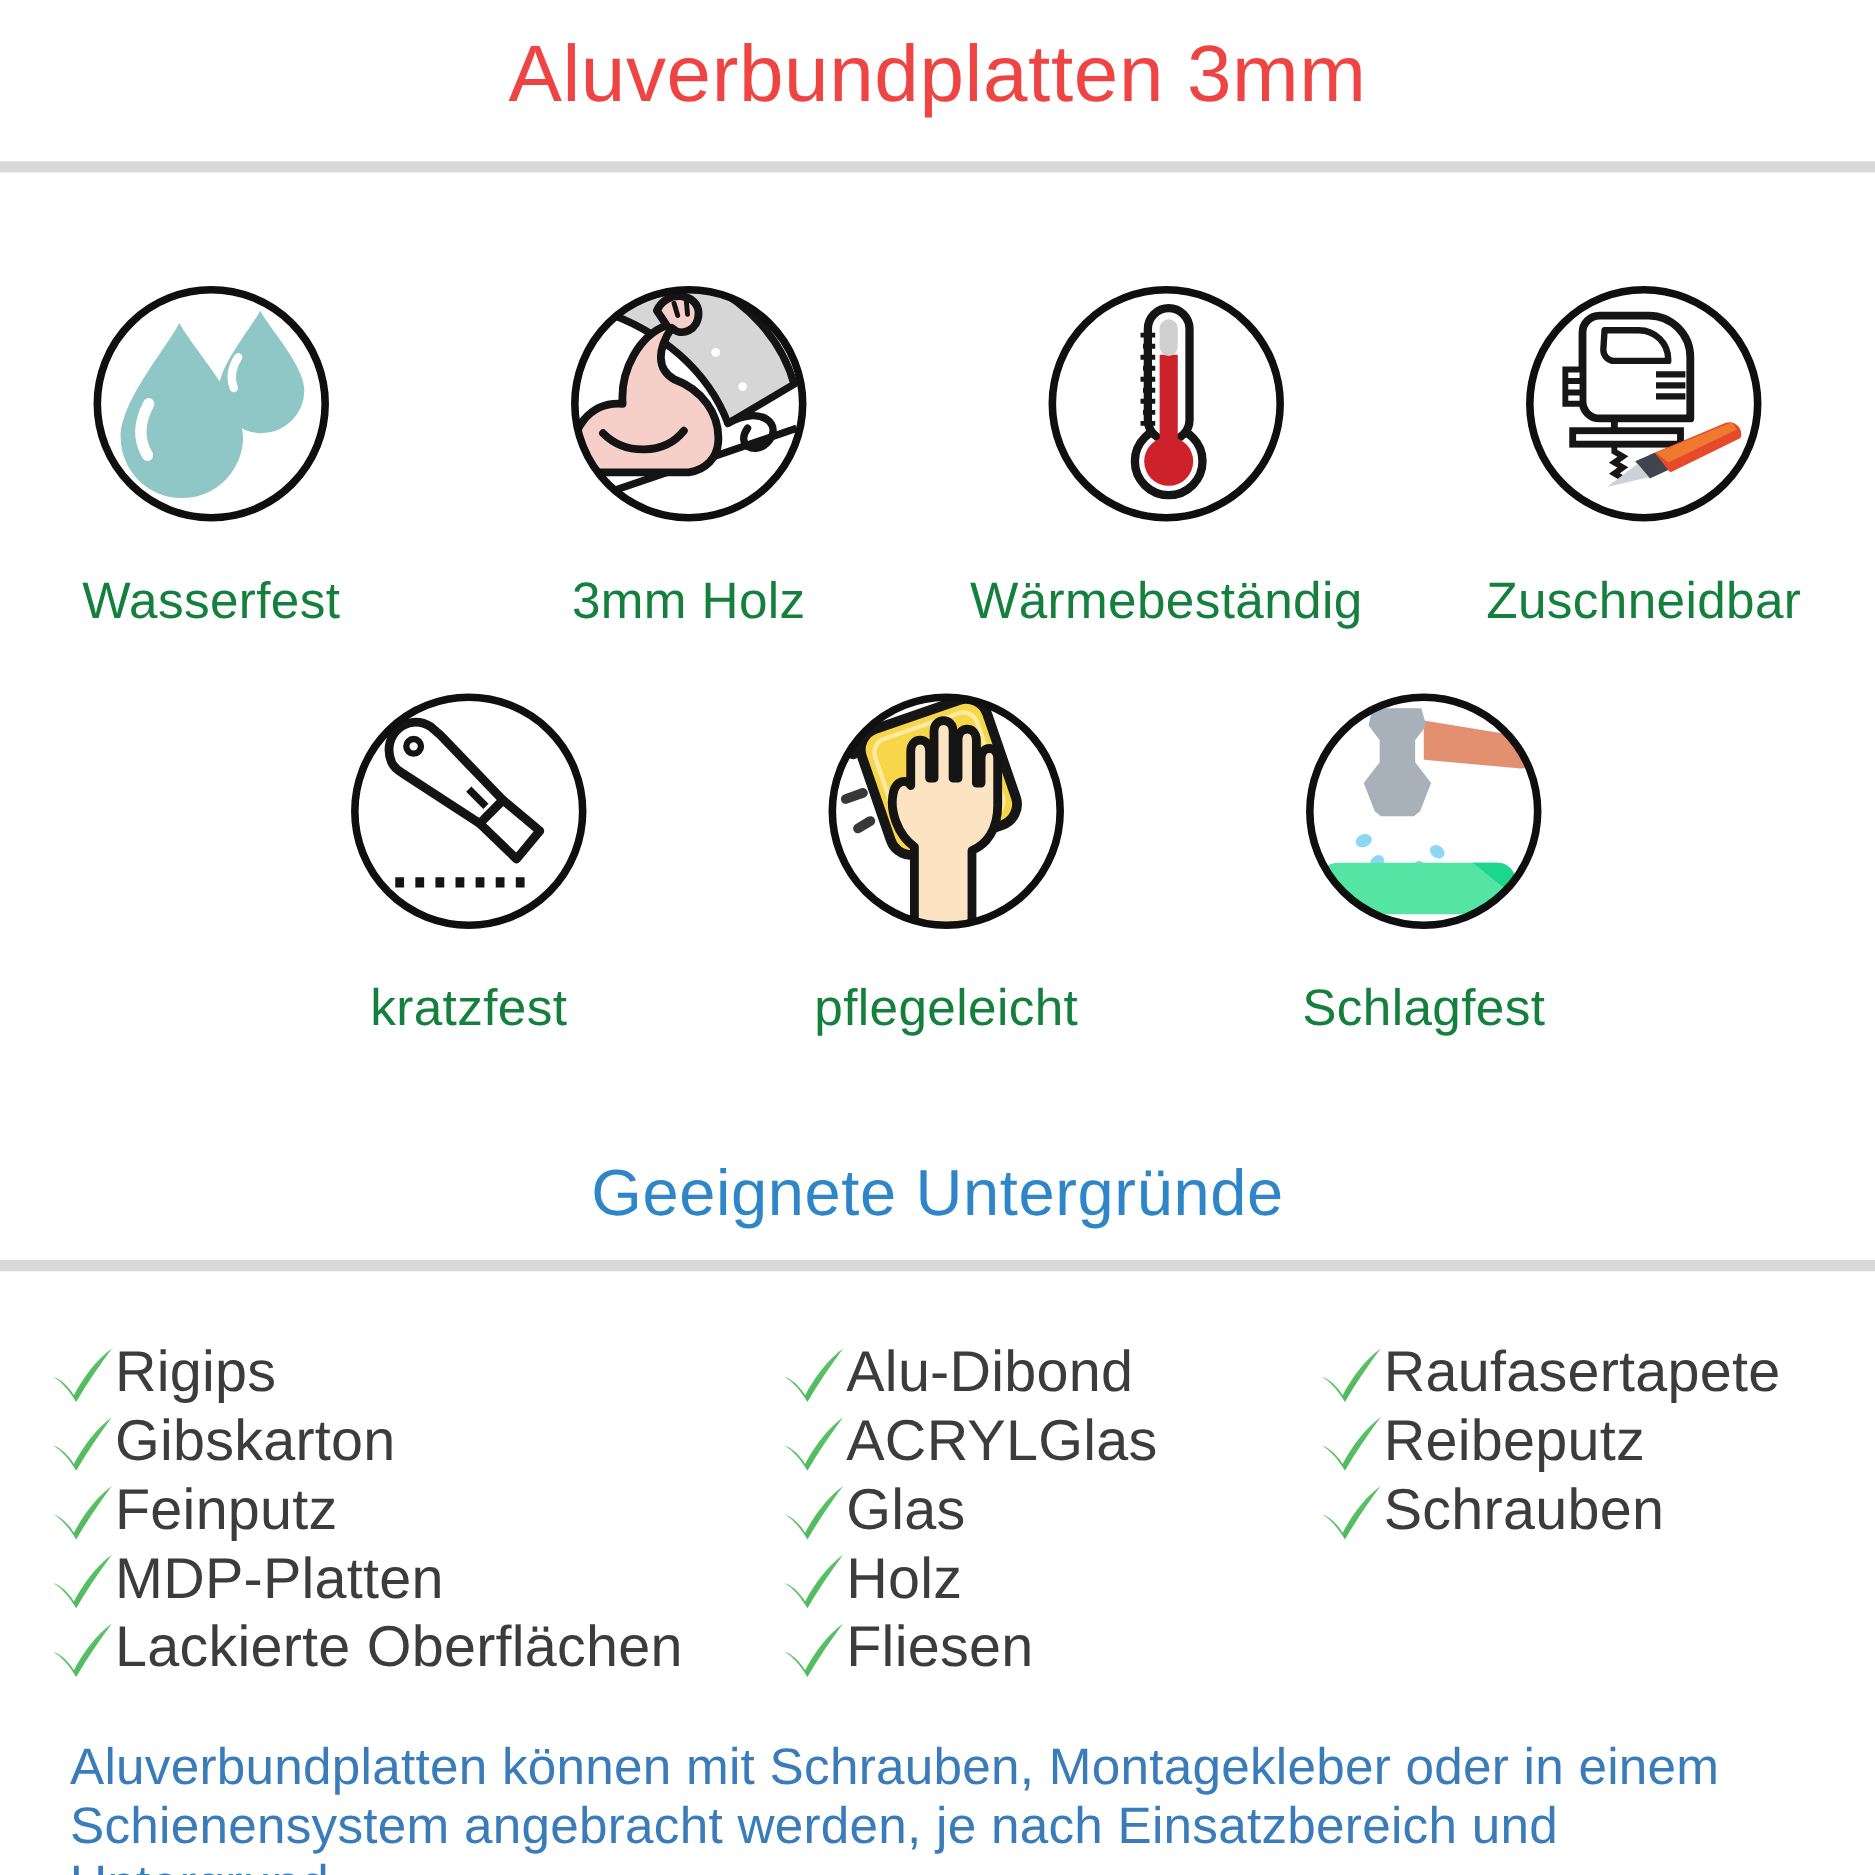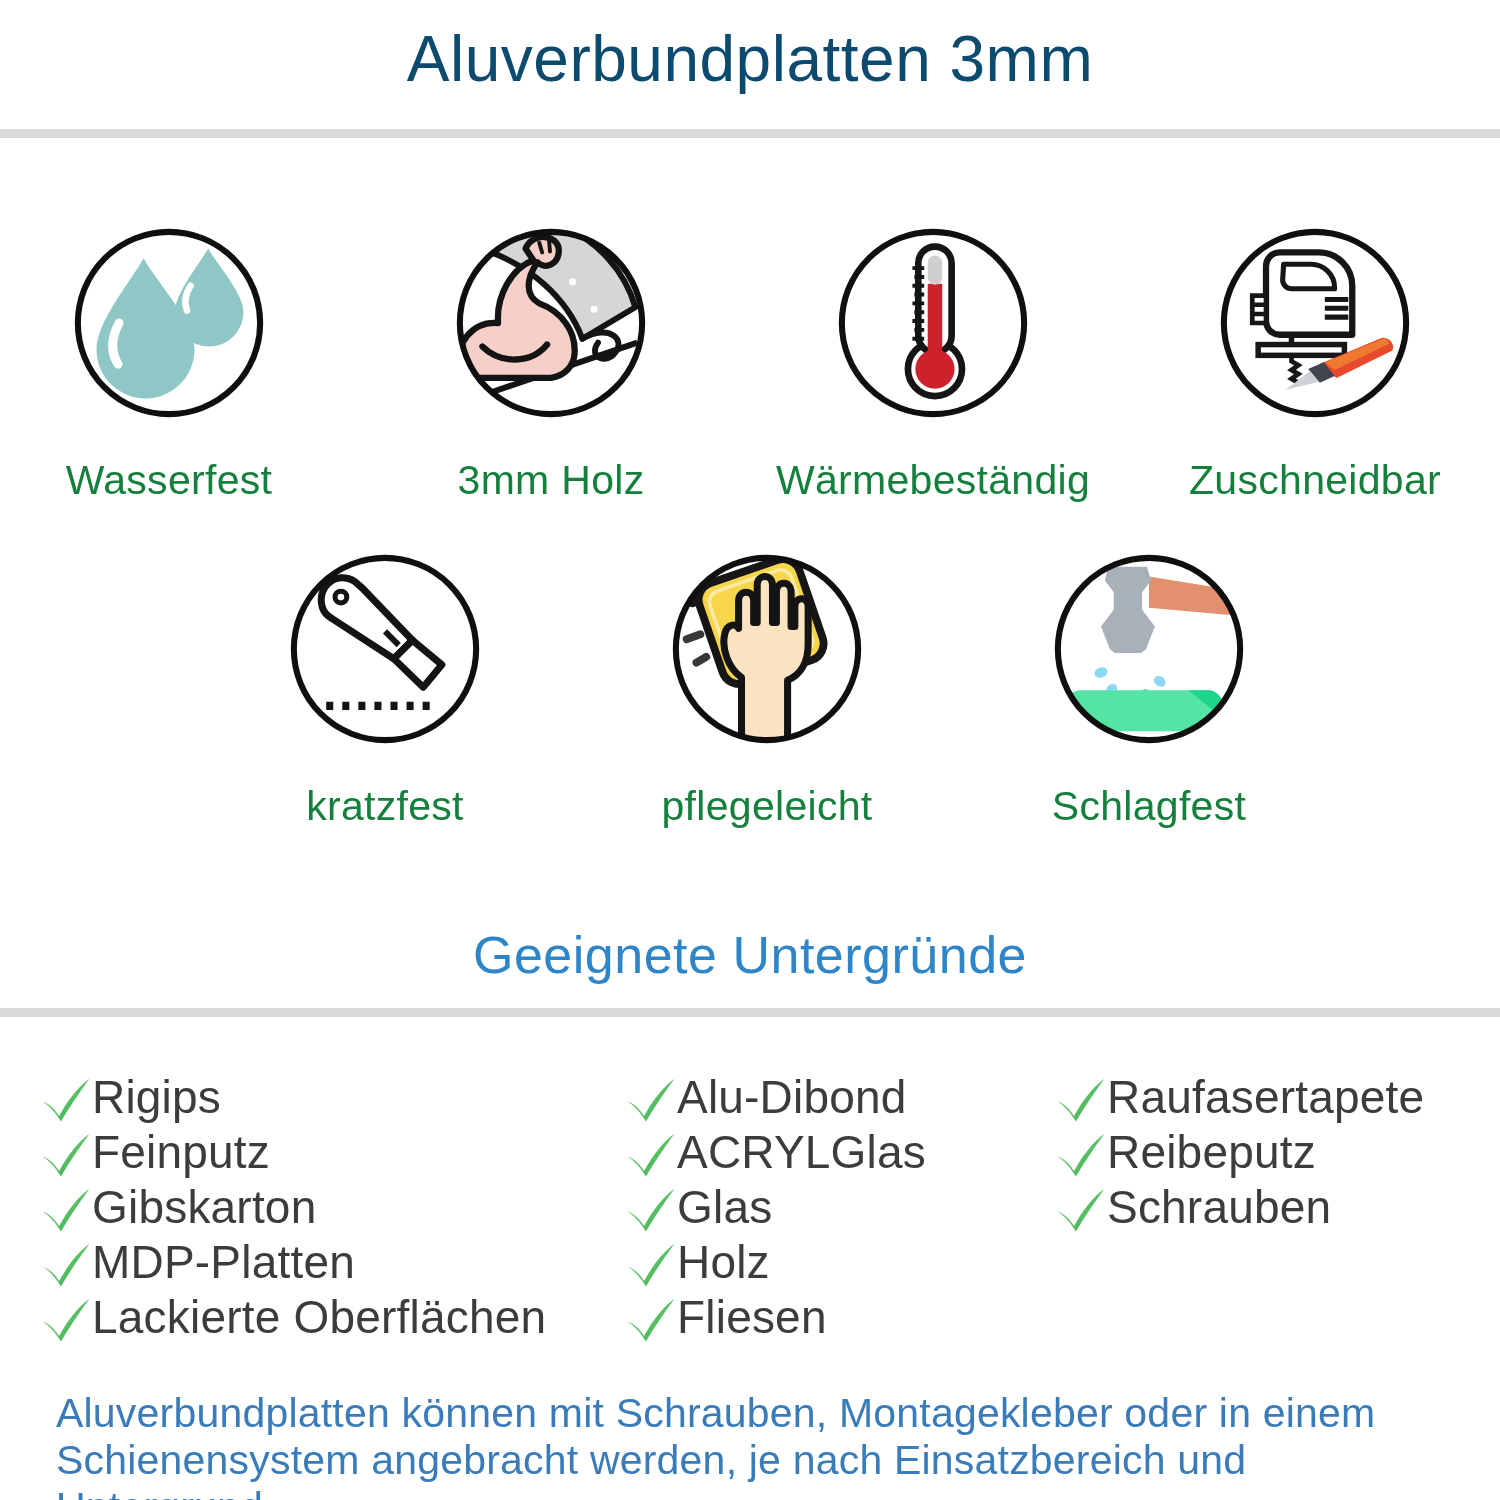--- a/index.html
+++ b/index.html
@@ -3,32 +3,32 @@
 <meta charset="utf-8">
 <style>
   html,body{margin:0;padding:0;background:#ffffff;}
   body{width:1500px;height:1500px;position:relative;overflow:hidden;
        font-family:"Liberation Sans", sans-serif;}
 
   .abs{position:absolute;}
 
   
   .title1{top:22px;left:0;width:100%;text-align:center;}
-  .title1 span{display:inline-block;font-size:64px;letter-spacing:.5px;color:#0c4a6e;font-weight:400;}
+  .title1 span{display:inline-block;font-size:64px;letter-spacing:.5px;color:#ef4444;font-weight:400;}
   .title2{top:925px;left:0;width:100%;text-align:center;}
   .title2 span{display:inline-block;font-size:52px;color:#2e86c8;font-weight:400;letter-spacing:.5px;}
 
   .divider{left:0;width:100%;height:9px;background:#d9d9d9;}
   .d1{top:129px;}
   .d2{top:1008px;}
 
   
   .frow{display:flex;}
   .row1{top:225px;left:-22px;width:1528px;}
-  .row2{top:551px;left:194px;width:1146px;}
+  .row2{top:551px;left:184px;width:1146px;}
   .feat{width:382px;display:flex;flex-direction:column;align-items:center;}
   .circle{width:196px;height:196px;}
   .circle svg{width:196px;height:196px;display:block;}
   .feat-label{margin-top:36px;font-size:41px;color:#15803d;letter-spacing:.3px;white-space:nowrap;}
 
   
   .cols{top:1069px;left:40px;width:1460px;display:flex;align-items:flex-start;}
   .col{display:flex;flex-direction:column;}
   .c1{width:585px;}
   .c2{width:430px;}
@@ -239,27 +239,27 @@
       <div class="li">
         <svg class="check" viewBox="0 0 56 50">
             <path d="M2.5 26.5 C9 28.5 15.5 34.5 20.5 42.5 C29.5 26 40 12 53.5 2 C42.5 17 31.5 33 22.5 48.5 C17 39 10 31 2.5 26.5 Z" fill="url(#checkgrad)"></path>
           </svg>
         <span class="li-t">Rigips</span>
       </div>
       <div class="li">
         <svg class="check" viewBox="0 0 56 50">
             <path d="M2.5 26.5 C9 28.5 15.5 34.5 20.5 42.5 C29.5 26 40 12 53.5 2 C42.5 17 31.5 33 22.5 48.5 C17 39 10 31 2.5 26.5 Z" fill="url(#checkgrad)"></path>
           </svg>
+        <span class="li-t">Gibskarton</span>
+      </div>
+      <div class="li">
+        <svg class="check" viewBox="0 0 56 50">
+            <path d="M2.5 26.5 C9 28.5 15.5 34.5 20.5 42.5 C29.5 26 40 12 53.5 2 C42.5 17 31.5 33 22.5 48.5 C17 39 10 31 2.5 26.5 Z" fill="url(#checkgrad)"></path>
+          </svg>
         <span class="li-t">Feinputz</span>
-      </div>
-      <div class="li">
-        <svg class="check" viewBox="0 0 56 50">
-            <path d="M2.5 26.5 C9 28.5 15.5 34.5 20.5 42.5 C29.5 26 40 12 53.5 2 C42.5 17 31.5 33 22.5 48.5 C17 39 10 31 2.5 26.5 Z" fill="url(#checkgrad)"></path>
-          </svg>
-        <span class="li-t">Gibskarton</span>
       </div>
       <div class="li">
         <svg class="check" viewBox="0 0 56 50">
             <path d="M2.5 26.5 C9 28.5 15.5 34.5 20.5 42.5 C29.5 26 40 12 53.5 2 C42.5 17 31.5 33 22.5 48.5 C17 39 10 31 2.5 26.5 Z" fill="url(#checkgrad)"></path>
           </svg>
         <span class="li-t">MDP-Platten</span>
       </div>
       <div class="li">
         <svg class="check" viewBox="0 0 56 50">
             <path d="M2.5 26.5 C9 28.5 15.5 34.5 20.5 42.5 C29.5 26 40 12 53.5 2 C42.5 17 31.5 33 22.5 48.5 C17 39 10 31 2.5 26.5 Z" fill="url(#checkgrad)"></path>

